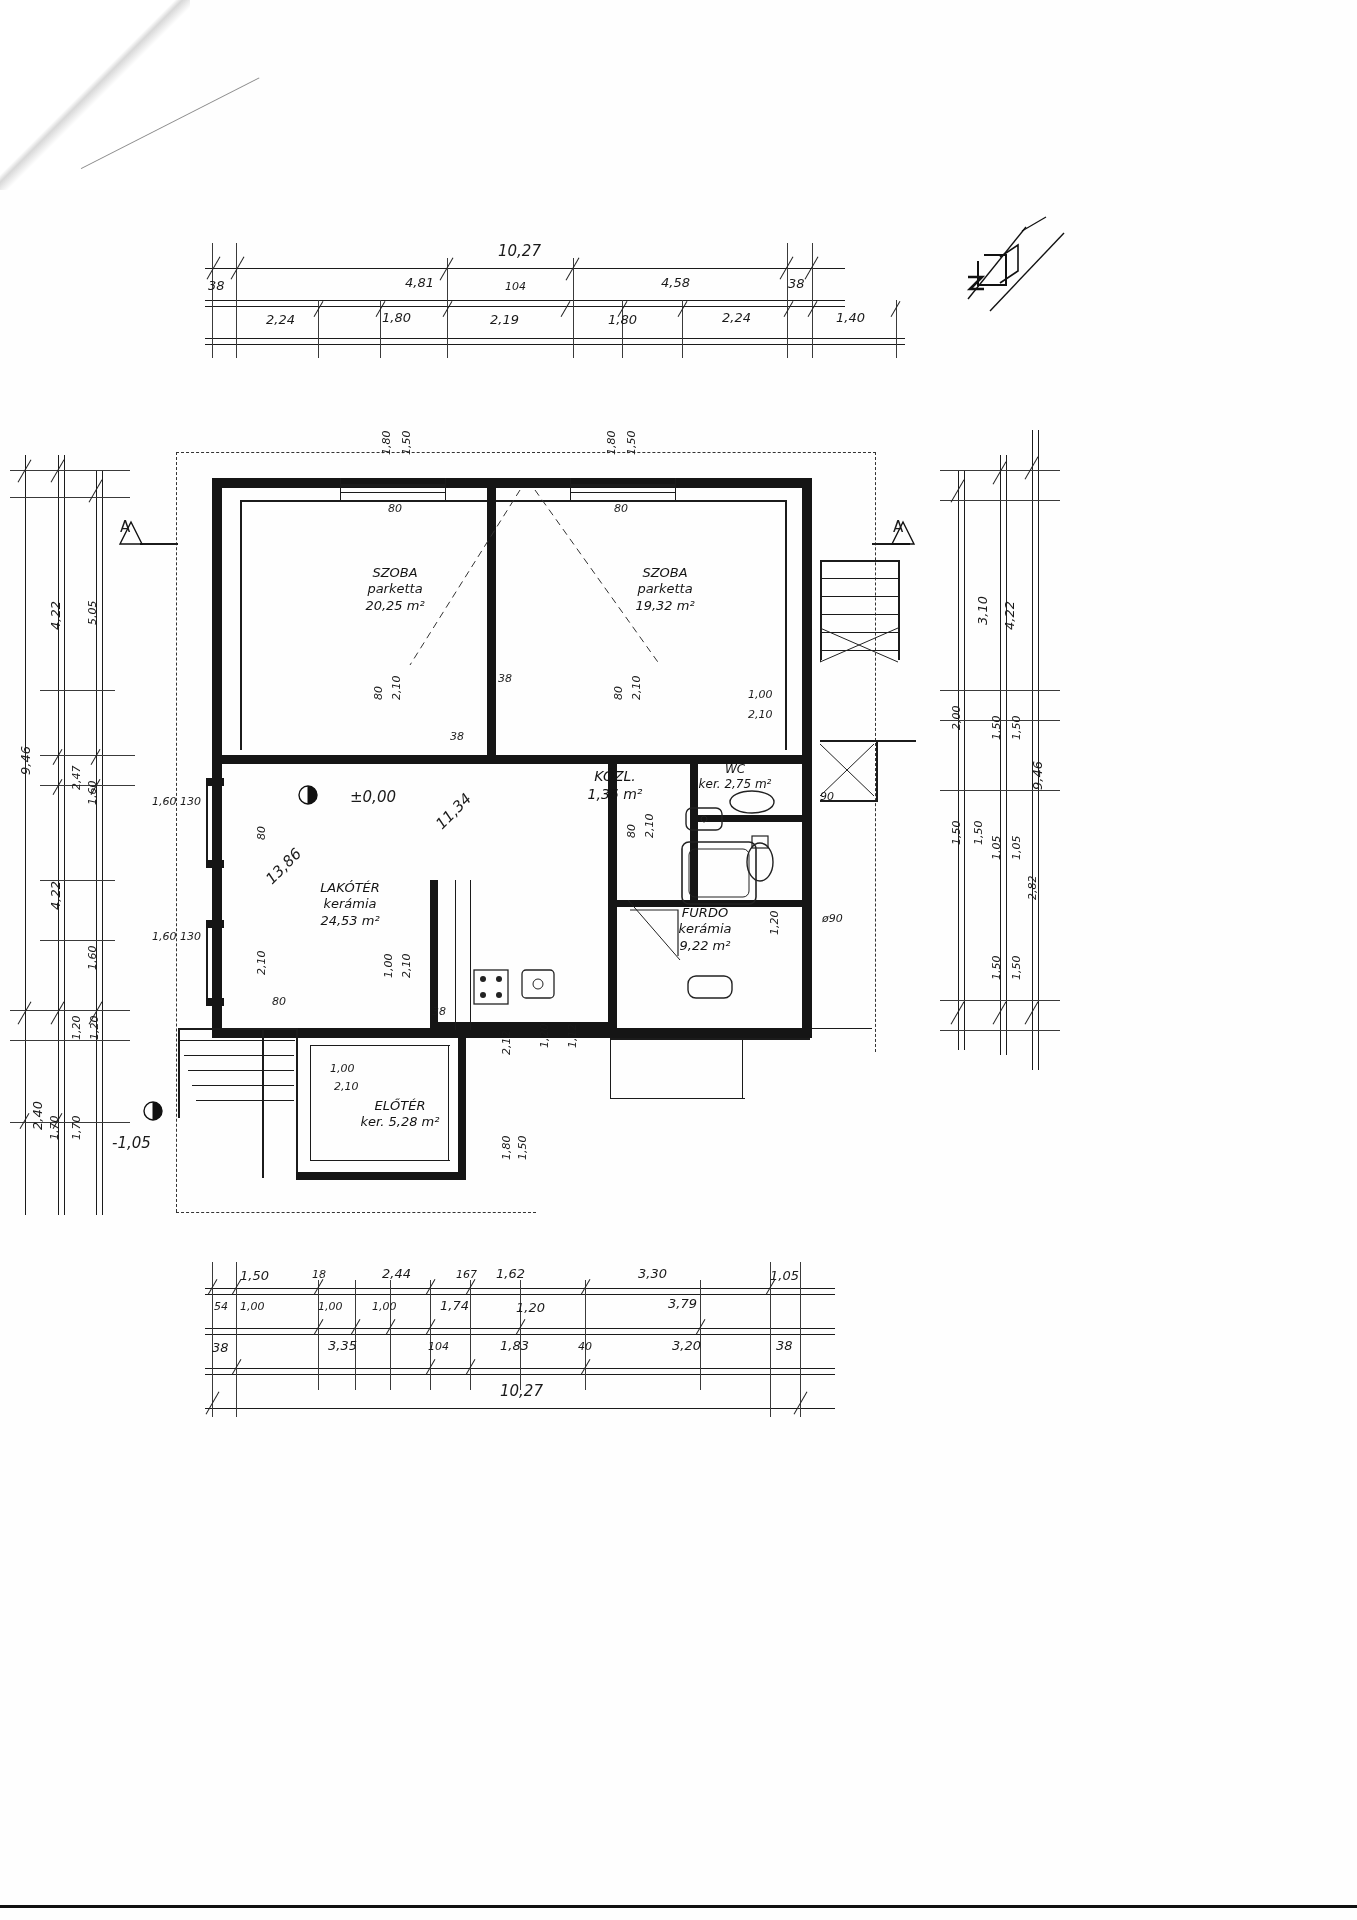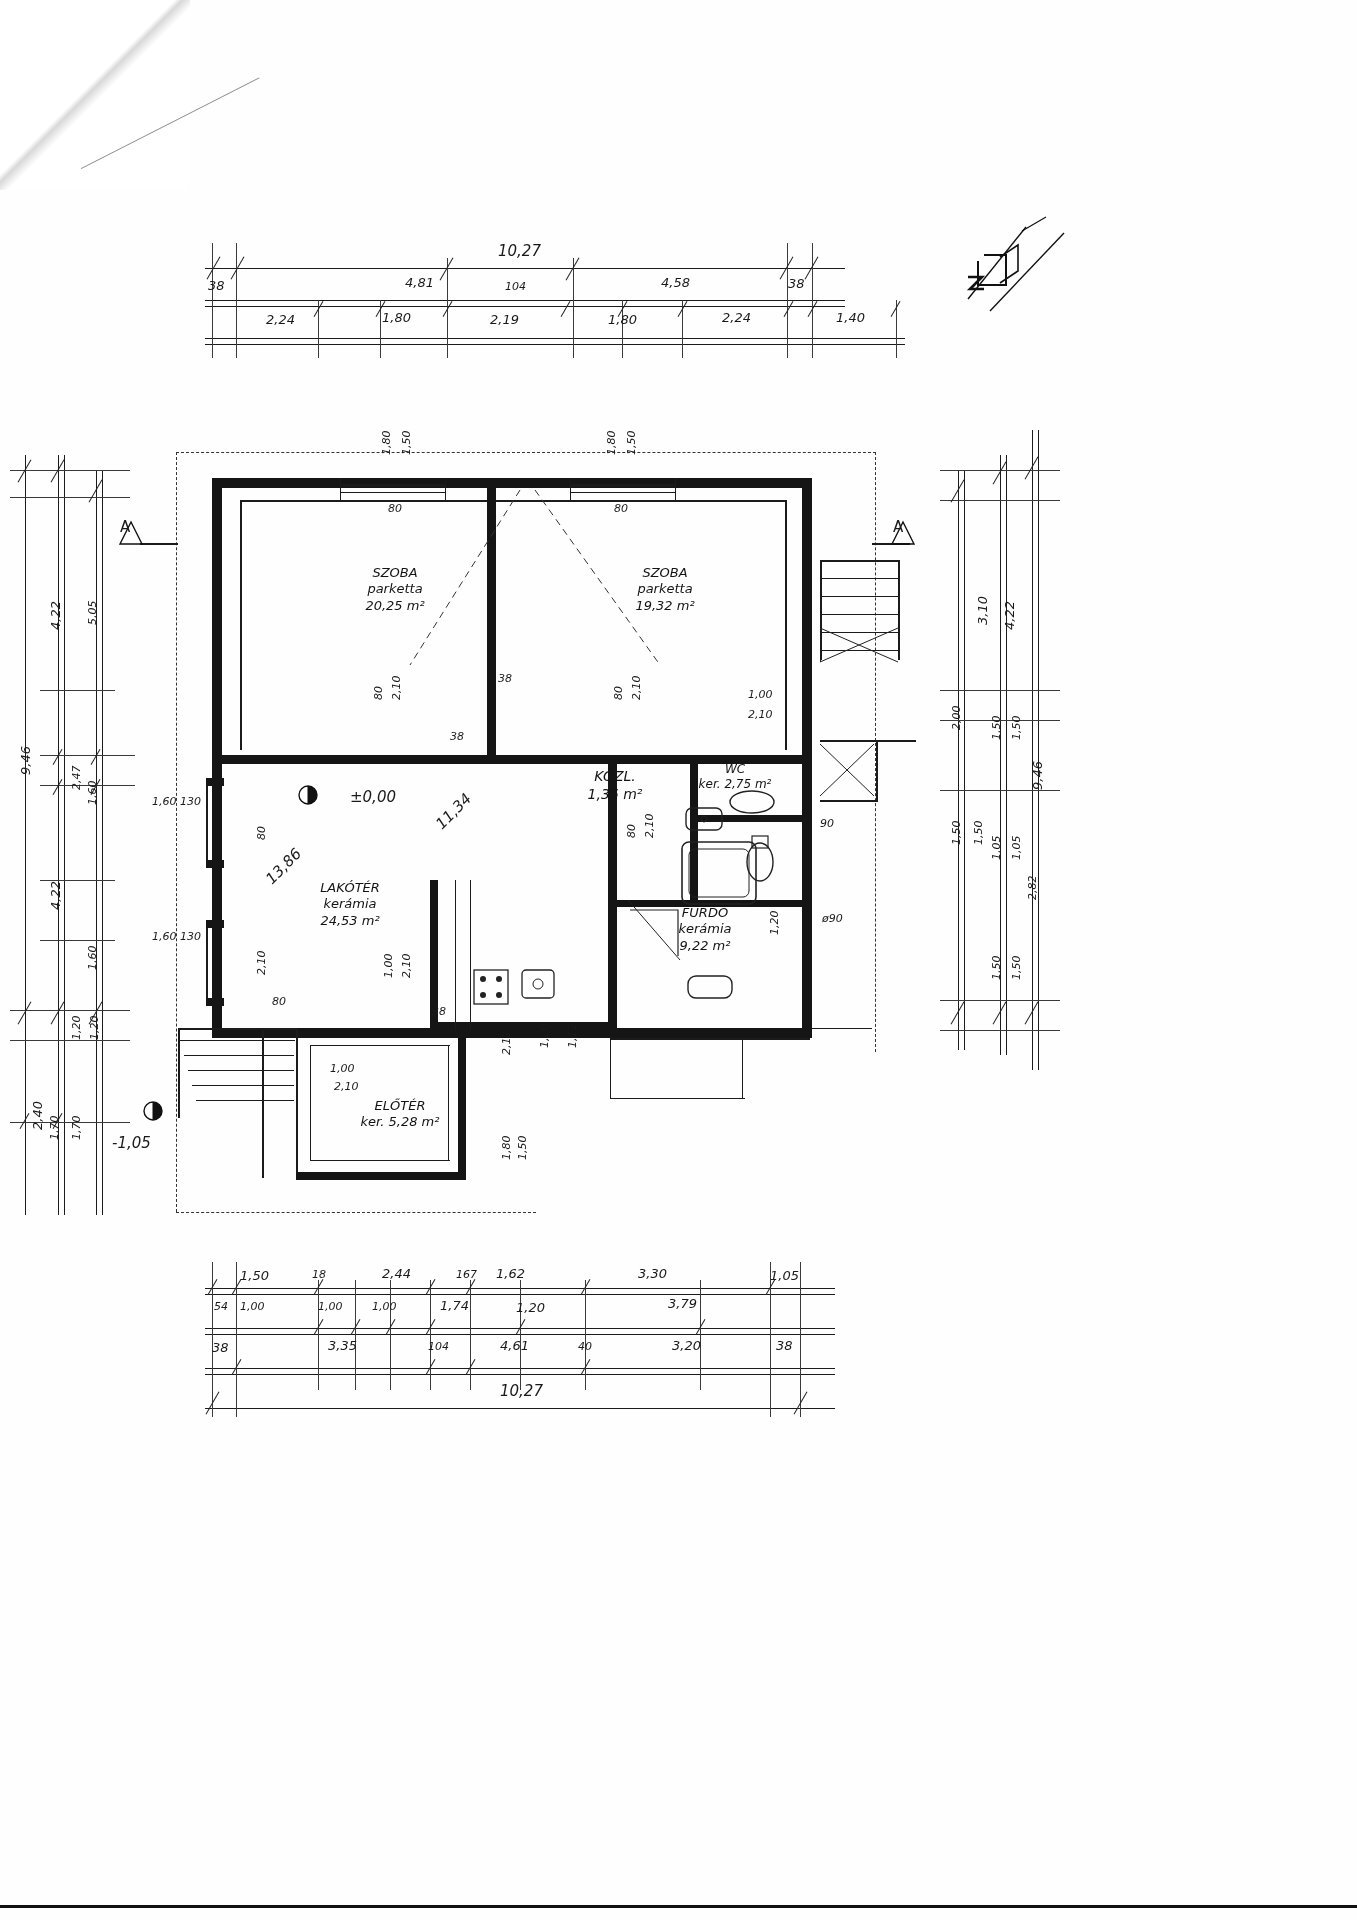--- a/index.html
+++ b/index.html
@@ -403,21 +403,21 @@
     <div class="hw i sm rot90" style="left:372px;top:700px;">80</div>
     <div class="hw i sm rot90" style="left:390px;top:700px;">2,10</div>
     <div class="hw i sm" style="left:450px;top:730px;">38</div>
     <div class="hw i sm" style="left:498px;top:672px;">38</div>
     <div class="hw i sm rot90" style="left:612px;top:700px;">80</div>
     <div class="hw i sm rot90" style="left:630px;top:700px;">2,10</div>
     <div class="hw i sm" style="left:748px;top:688px;">1,00</div>
     <div class="hw i sm" style="left:748px;top:708px;">2,10</div>
     <div class="hw i sm rot90" style="left:625px;top:838px;">80</div>
     <div class="hw i sm rot90" style="left:643px;top:838px;">2,10</div>
-    <div class="hw i sm" style="left:820px;top:790px;margin-top:27px;">90</div>
+    <div class="hw i sm" style="left:820px;top:790px;">90</div>
     <div class="hw i sm" style="left:822px;top:912px;">ø90</div>
     <div class="hw i sm rot90" style="left:768px;top:935px;">1,20</div>
 
     <div class="hw i sm rot90" style="left:382px;top:978px;">1,00</div>
     <div class="hw i sm rot90" style="left:400px;top:978px;">2,10</div>
     <div class="hw i sm" style="left:272px;top:995px;">80</div>
     <div class="hw i sm" style="left:432px;top:1005px;">38</div>
     <div class="hw i sm" style="left:330px;top:1062px;">1,00</div>
     <div class="hw i sm" style="left:334px;top:1080px;">2,10</div>
     <div class="hw i sm rot90" style="left:500px;top:1055px;">2,12</div>
@@ -482,21 +482,21 @@
     <div class="hw i sm" style="left:240px;top:1300px;">1,00</div>
     <div class="hw i sm" style="left:318px;top:1300px;">1,00</div>
     <div class="hw i sm" style="left:372px;top:1300px;">1,00</div>
     <div class="hw i" style="left:440px;top:1298px;">1,74</div>
     <div class="hw i" style="left:516px;top:1300px;">1,20</div>
     <div class="hw i" style="left:668px;top:1296px;">3,79</div>
 
     <div class="hw i" style="left:212px;top:1340px;">38</div>
     <div class="hw i" style="left:328px;top:1338px;">3,35</div>
     <div class="hw i sm" style="left:428px;top:1340px;">104</div>
-    <div class="hw i" style="left:500px;top:1338px;">4,61</div>
+    <div class="hw i" style="left:500px;top:1338px;">1,83</div>
     <div class="hw i sm" style="left:578px;top:1340px;">40</div>
     <div class="hw i" style="left:672px;top:1338px;">3,20</div>
     <div class="hw i" style="left:776px;top:1338px;">38</div>
 
     <div class="hw i lg" style="left:500px;top:1382px;">10,27</div>
   </div>
 
   <div class="bottomrule"></div>
 </div>
 

